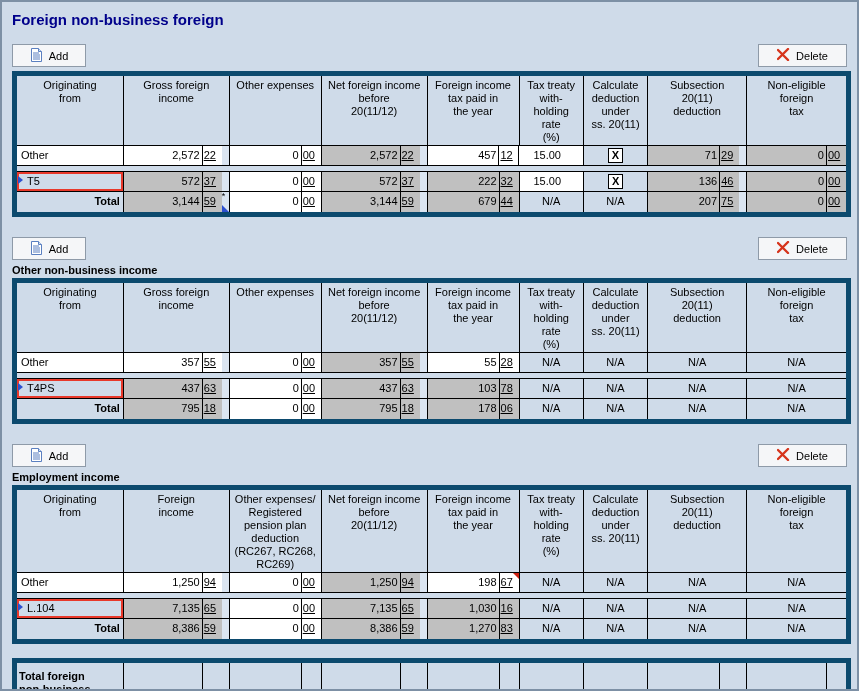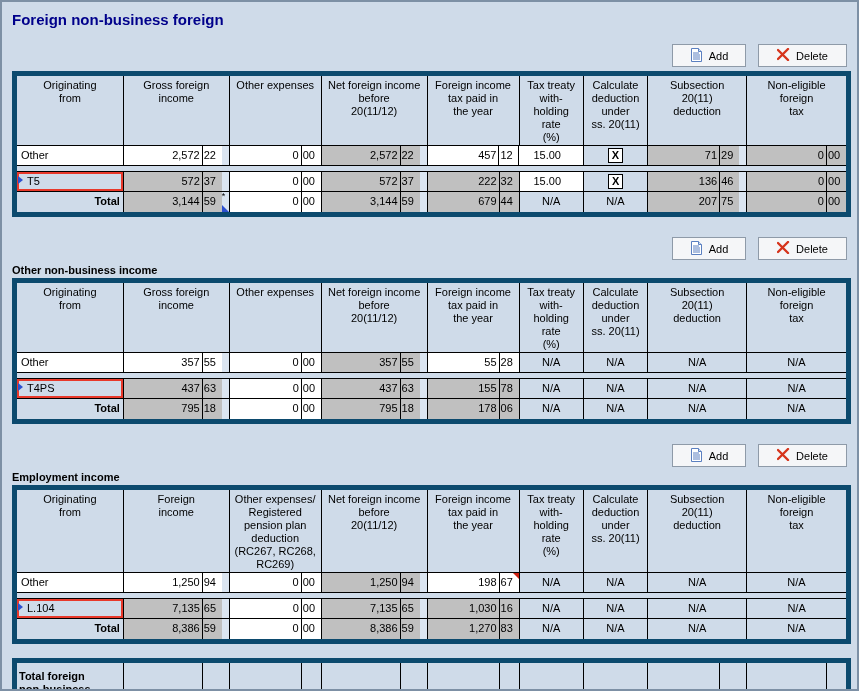--- a/index.html
+++ b/index.html
@@ -17,21 +17,21 @@
     padding:0 10px;
   }
   .page-title{
     margin-top:9px;
     font-size:15px;
     font-weight:bold;
     color:#00008b;
   }
   .toolbar{
     display:flex;
-    justify-content:flex-end;
+    justify-content:space-between;
     gap:12px;
     margin-top:16px;
     margin-bottom:4px;
   }
   .btn{
     display:flex;align-items:center;justify-content:center;gap:6px;
     height:23px;
     background:#f5f6f8;
     border:1px solid #8e9aa8;
     font-family:"Liberation Sans",sans-serif;
@@ -76,21 +76,21 @@
     position:absolute; left:1px; top:4px; width:0; height:0;
     border-top:4px solid transparent; border-bottom:4px solid transparent;
     border-left:5px solid #2d50d0;
   }
   .totname{
     font-size:11px; line-height:19px; font-weight:bold;
     text-align:right; padding-right:3px; background:transparent;
   }
   .amt{ display:flex; font-size:11px; }
   .amt .d{ flex:1; text-align:right; padding-right:2px; line-height:19px; }
-  .amt .cents{ width:20px; border-left:1px solid #000; padding-left:1px; line-height:19px; position:relative;}
+  .amt .cents{ width:20px; border-left:1px solid #000; padding-left:1px; line-height:19px; position:relative;text-decoration:underline;}
   .amt .strip{ width:7px; background:#dbe5f1; position:relative; }
   .amt.white .d, .amt.white .cents{ background:#fff; }
   .amt.gray .d, .amt.gray .cents{ background:#c0c0c0; }
   .star{ position:absolute; top:0; left:0; font-style:normal; font-size:9px; line-height:9px; }
   .tri-b{ position:absolute; bottom:0; left:0; width:0; height:0;
     border-bottom:7px solid #2d50d0; border-right:7px solid transparent; }
   .tri-r{ position:absolute; top:0; right:0; width:0; height:0;
     border-top:6px solid #cc1f10; border-left:6px solid transparent; }
   .na{ font-size:11px; line-height:19px; text-align:center; }
   .treaty{ font-size:11px; line-height:19px; text-align:center; padding-right:8px; background:#fff; }
@@ -374,21 +374,21 @@
       <div class="cell w3 amt white">
           <span class="d">0</span>
           <span class="cents">00</span>
         </div>
       <div class="cell w4 amt gray">
           <span class="d">437</span>
           <span class="cents">63</span>
           <span class="strip"></span>
         </div>
       <div class="cell w5 amt gray">
-          <span class="d">155</span>
+          <span class="d">103</span>
           <span class="cents">78</span>
         </div>
       <div class="cell w6 na">N/A</div>
       <div class="cell w7 na">N/A</div>
       <div class="cell w8 na">N/A</div>
       <div class="cell w9 na">N/A</div>
     </div>
 
     <div class="row last">
       <div class="cell w1 totname">Total</div>

